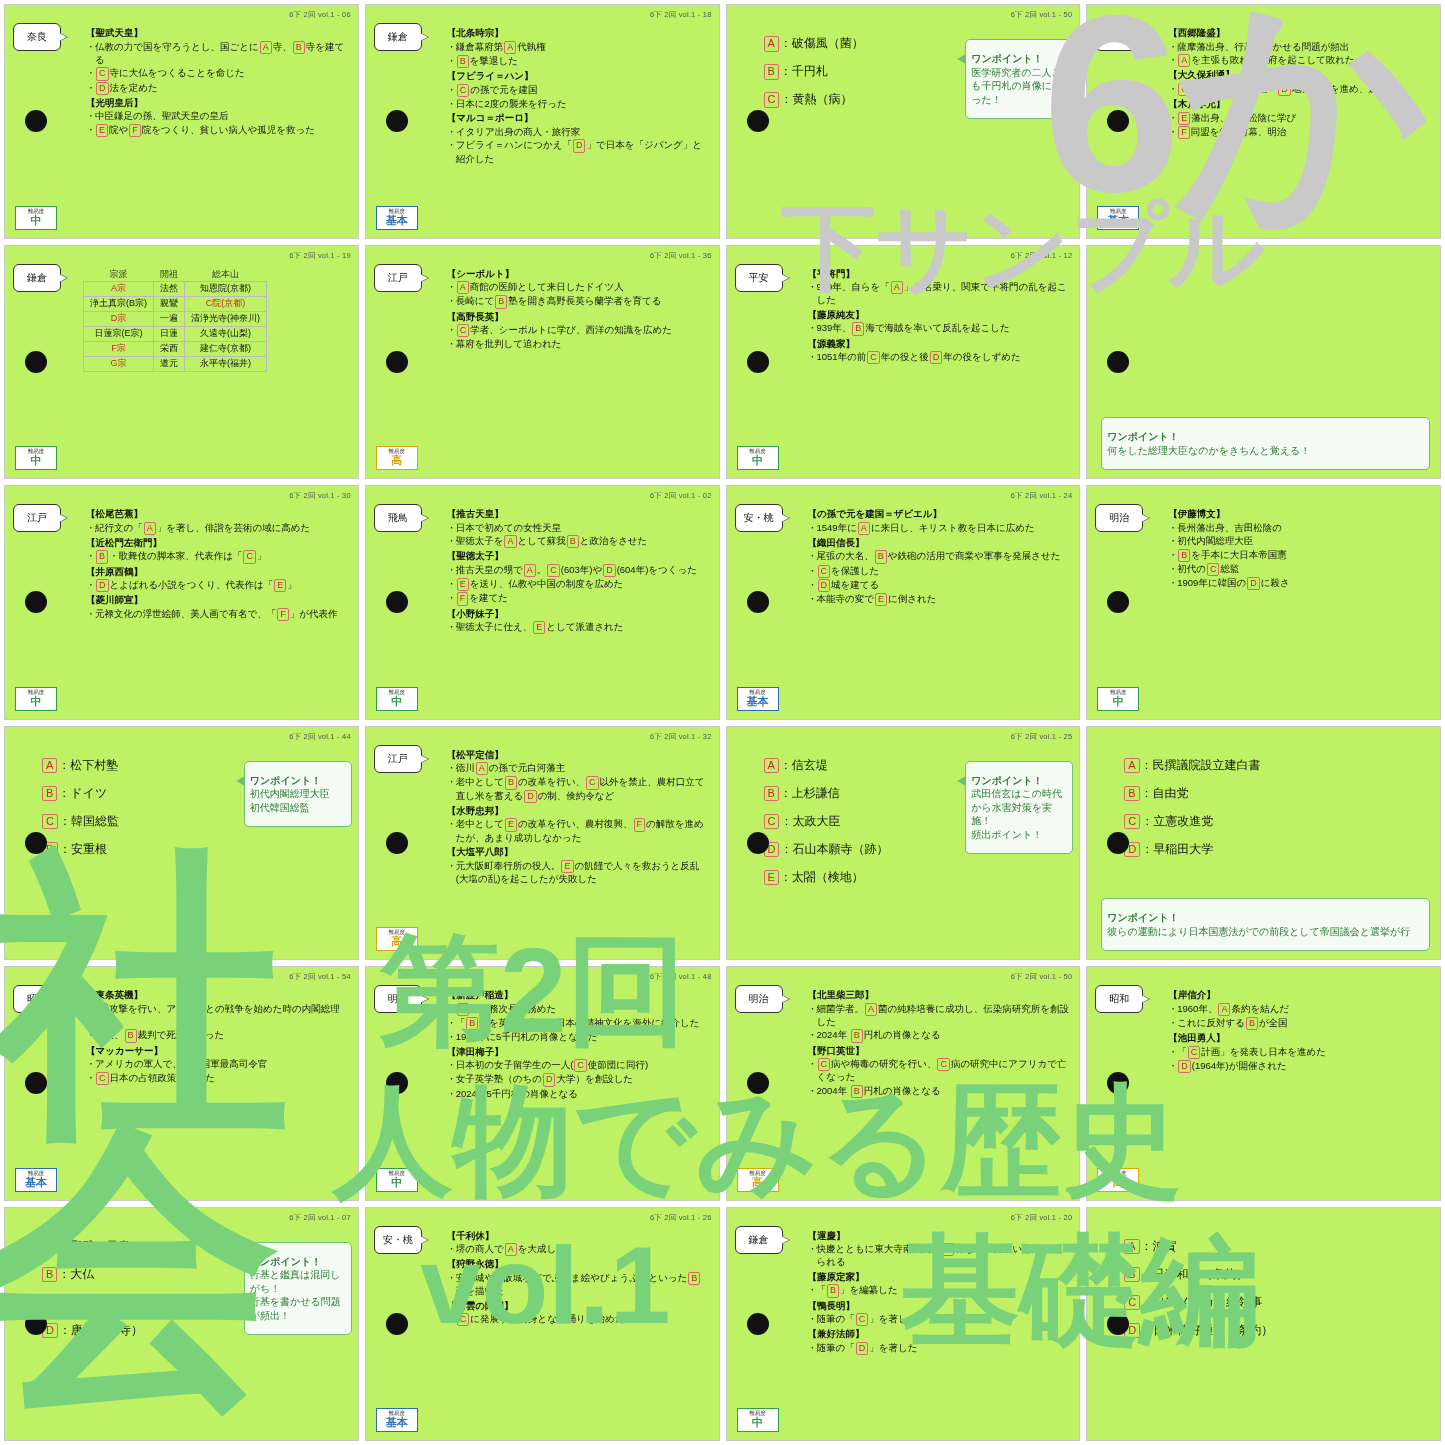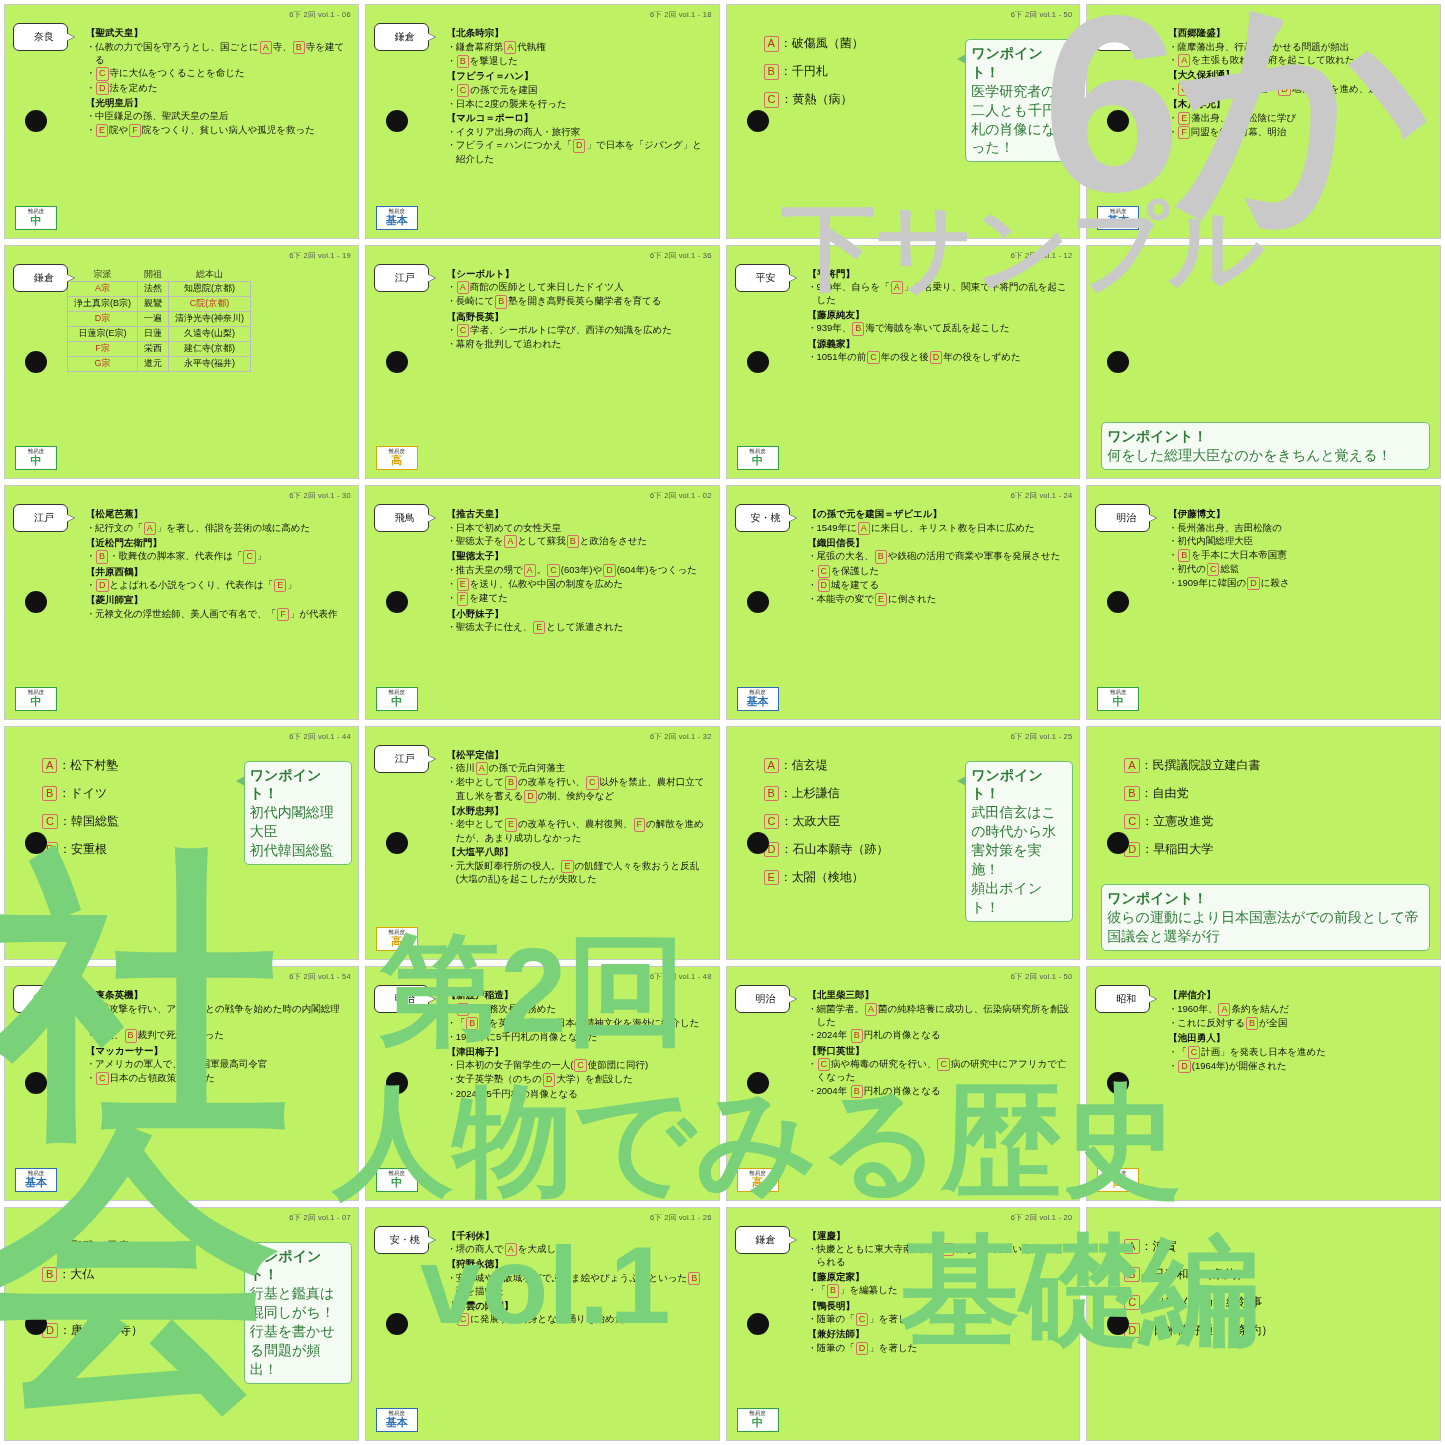--- a/index.html
+++ b/index.html
@@ -29,21 +29,21 @@
   }
   .card-code{
     position:absolute;top:5px;right:7px;
     font-size:7.5px;color:#555;letter-spacing:.2px;
   }
   
   .era{
     position:absolute;left:8px;top:18px;
     width:46px;height:26px;border:1px solid #333;border-radius:6px;
     display:flex;align-items:center;justify-content:center;
-    font-size:10px;background:#fff;padding-left:7px;
+    font-size:10px;background:#fff;
   }
   .era:after{
     content:"";position:absolute;right:-7px;top:9px;
     width:0;height:0;border-top:4px solid transparent;
     border-bottom:4px solid transparent;border-left:8px solid #fff;
     filter:drop-shadow(1px 0 0 #333);
   }
   .dot{
     position:absolute;left:20px;top:50%;transform:translateY(-50%);
     width:22px;height:22px;border-radius:50%;background:#111;
@@ -68,34 +68,34 @@
     display:inline-block;border:1px solid #d86b6b;color:#c62828;
     padding:0 2px;margin:0 1px;border-radius:2px;font-size:9px;line-height:1.25;
   }
   .plain-list{margin-left:30px;padding-top:20px;font-size:12px;line-height:2.0;}
   .plain-list .row{margin:0 0 4px;}
   .plain-list .k{font-size:11px;padding:0 3px;}
 
   
   .onepoint{
     position:absolute;border:1px solid #6fbf73;background:#f3fbf3;
-    color:#2f7a37;font-size:14px;line-height:1.35;padding:4px 5px;
+    color:#2f7a37;font-size:10px;line-height:1.35;padding:12px 5px;
     border-radius:5px;box-sizing:border-box;
   }
   .onepoint b{font-weight:bold;}
   .onepoint.left:before{
     content:"";position:absolute;left:-9px;top:14px;width:0;height:0;
     border-top:5px solid transparent;border-bottom:5px solid transparent;
     border-right:9px solid #6fbf73;
   }
   .onepoint.plain{border-color:#6fbf73;}
 
   
   .tbl{
-    margin-left:56px;margin-top:16px;border-collapse:collapse;font-size:9px;
+    margin-left:72px;margin-top:16px;border-collapse:collapse;font-size:9px;
   }
   .tbl td,.tbl th{border:1px solid #bbb;padding:1px 6px;text-align:center;font-weight:normal;}
   .tbl th{font-weight:normal;color:#333;border:none;}
   .tbl .red{color:#c62828;}
 
   
   .wm{position:absolute;pointer-events:none;user-select:none;}
   .wm-grey{
     color:#c9c9c9;font-weight:bold;
   }

